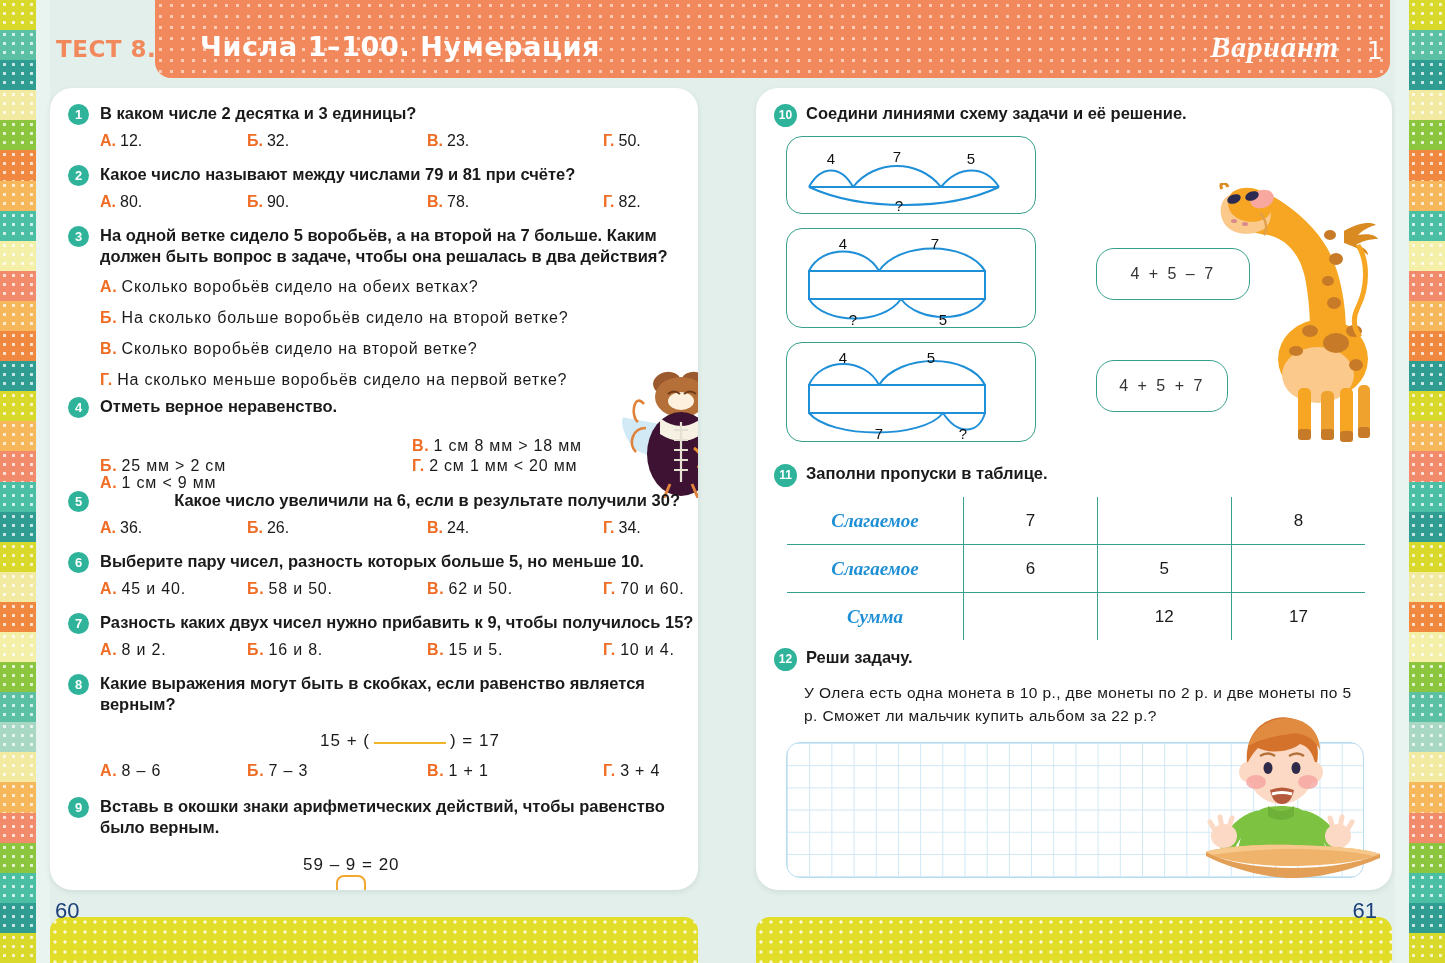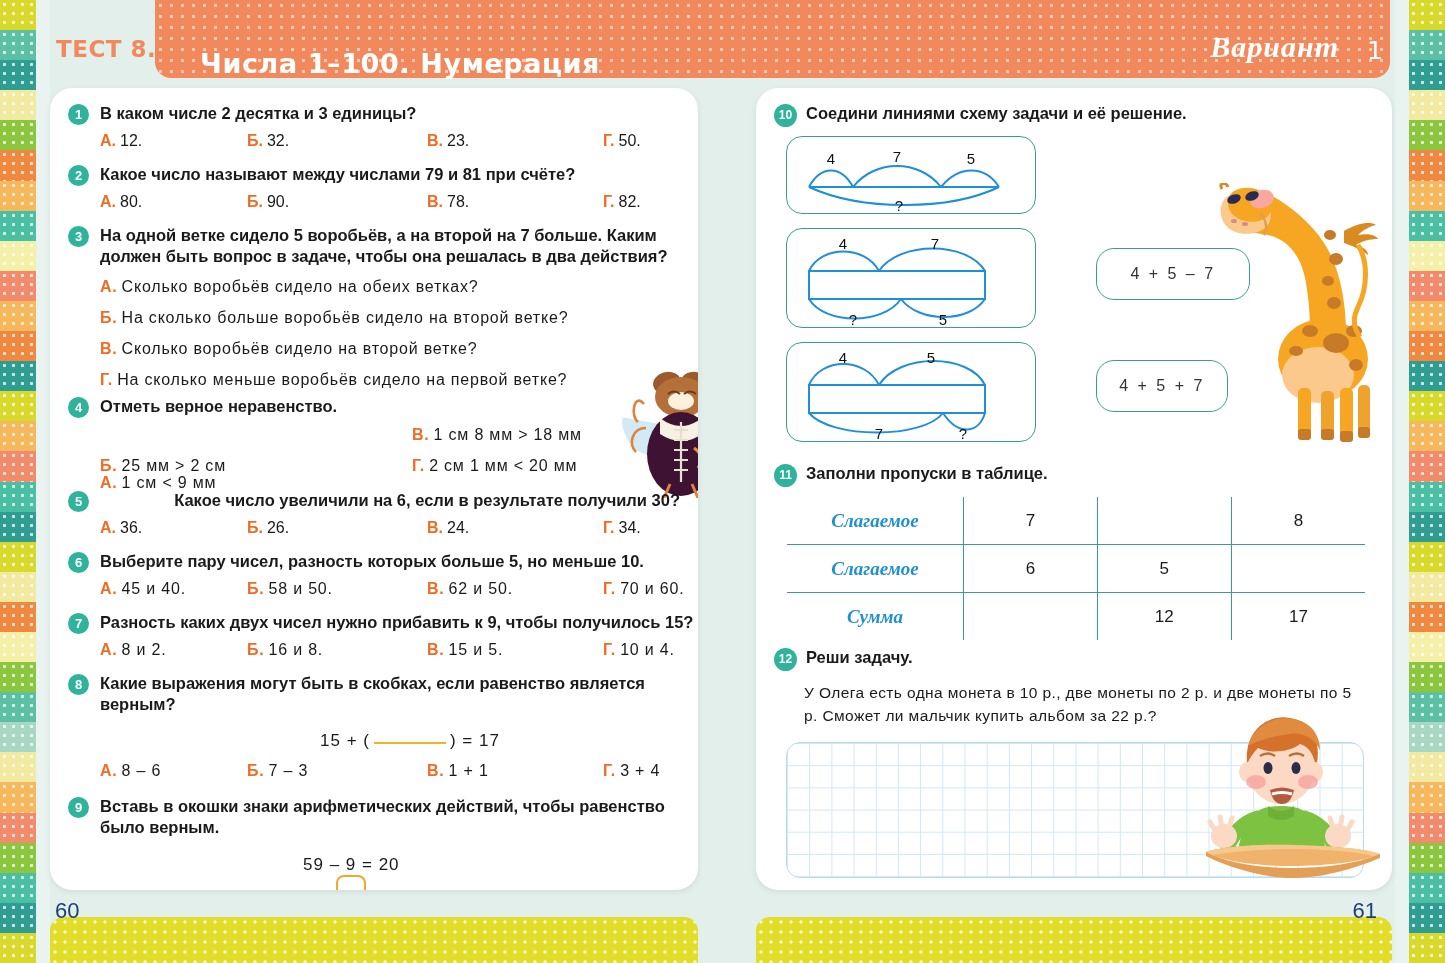--- a/index.html
+++ b/index.html
@@ -52,21 +52,21 @@
     background-size: 11px 11px;
   }
   .header-left-band  { left: 155px; width: 1235px; border-radius: 0 0 16px 16px; }
   .test-label {
     position: absolute; left: 56px; top: 36px;
     font-size: 23px; font-weight: bold; color: #f2895d;
     letter-spacing: .5px;
     font-family: "DejaVu Sans", sans-serif;
   }
   .header-title {
-    position: absolute; left: 200px; top: 48px;
+    position: absolute; left: 200px; top: 31px;
     font-size: 27px; font-weight: bold; color: #ffffff;
     letter-spacing: .6px;
     font-family: "DejaVu Sans", sans-serif;
   }
   .variant {
     position: absolute; right: 106px; top: 30px;
     font-size: 30px; color: #ffffff;
     font-family: "Liberation Serif", serif;
     font-style: italic; font-weight: bold;
     letter-spacing: 1px;
@@ -348,21 +348,21 @@
     <path d="M54 118 L 48 132" stroke="#e0823c" stroke-width="3" fill="none"></path>
     <path d="M76 118 L 82 132" stroke="#e0823c" stroke-width="3" fill="none"></path>
   </svg>
 
   <div class="q" style="left:18px; top:309px; width:612px;">
     <div class="qnum">4</div>
     <div class="qtext" style="width:580px;">Отметь верное неравенство.</div>
     <div class="opts" style="top:29px; width:600px;">
       <div class="opt sp" style="left:0px;   top:0px;margin-top:48px;"><span class="L">А.</span><span>1 см &lt; 9 мм</span></div>
       <div class="opt sp" style="left:0px;   top:31px;"><span class="L">Б.</span><span>25 мм &gt; 2 см</span></div>
-      <div class="opt sp" style="left:312px; top:0px;text-align:center;"><span class="L">В.</span><span>1 см 8 мм &gt; 18 мм</span></div>
+      <div class="opt sp" style="left:312px; top:11px;text-align:center;"><span class="L">В.</span><span>1 см 8 мм &gt; 18 мм</span></div>
       <div class="opt sp" style="left:312px; top:31px;"><span class="L">Г.</span><span>2 см 1 мм &lt; 20 мм</span></div>
     </div>
   </div>
 
   <div class="q" style="left:18px; top:403px; width:612px;">
     <div class="qnum">5</div>
     <div class="qtext" style="width:580px;text-align:right;">Какое число увеличили на 6, если в результате получили 30?</div>
     <div class="opts" style="top:28px; width:600px;">
       <div class="opt" style="left:0px;"><span class="L">А.</span><span>36.</span></div>
       <div class="opt" style="left:147px;"><span class="L">Б.</span><span>26.</span></div>

